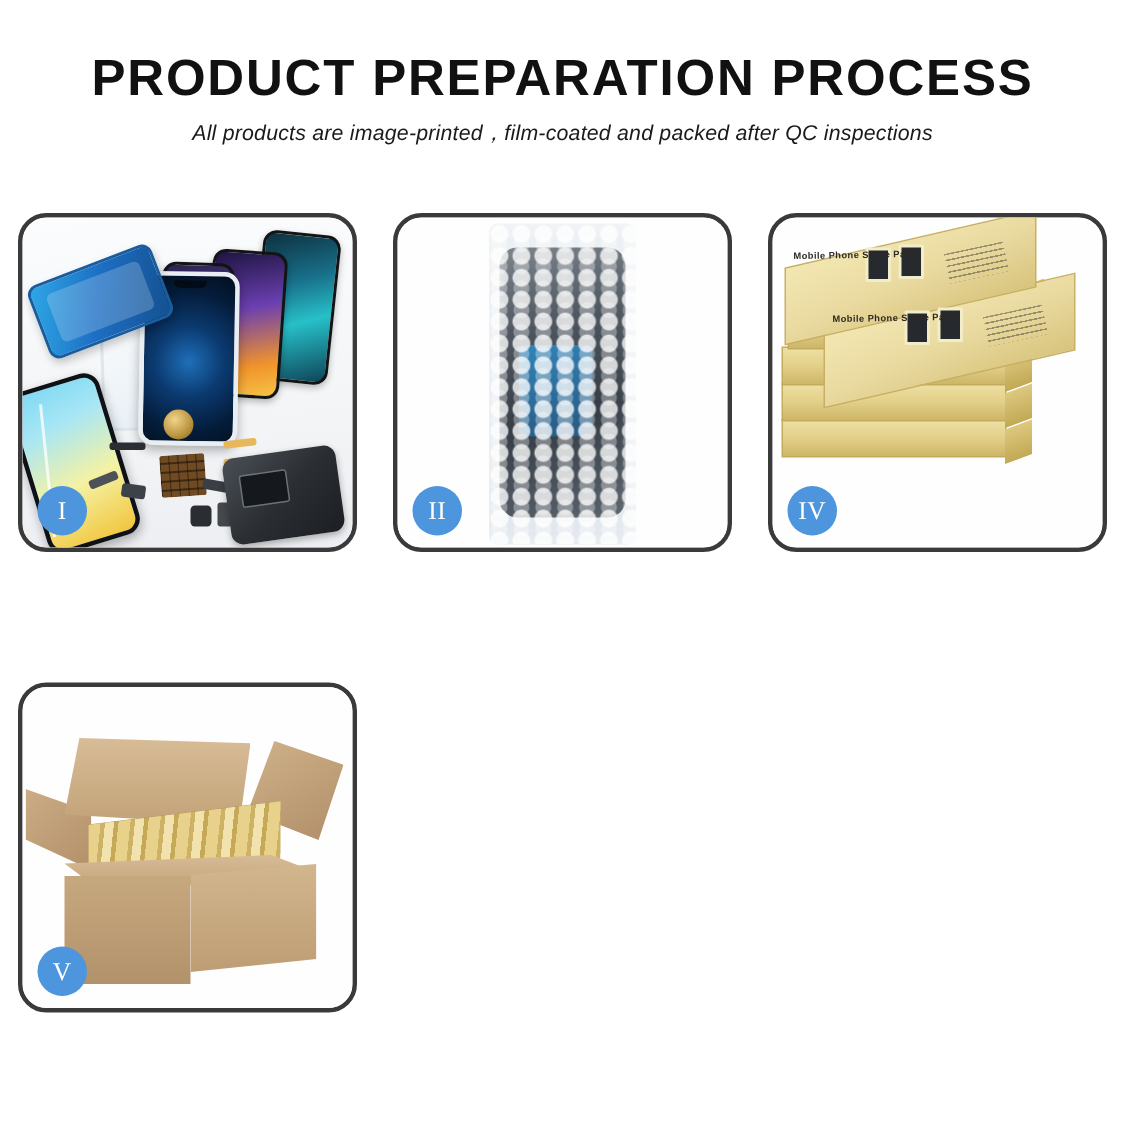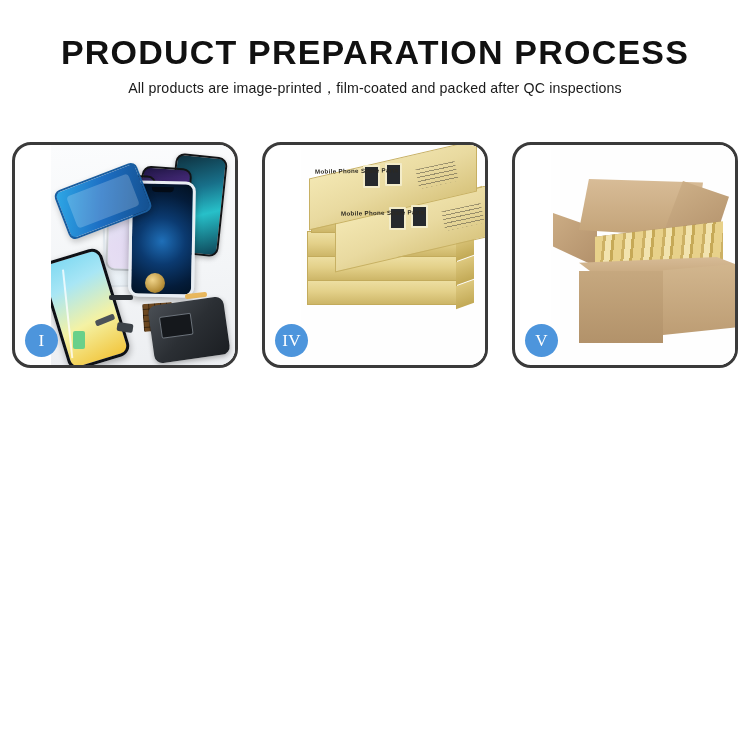--- a/index.html
+++ b/index.html
@@ -12,38 +12,38 @@
   .page { position: relative; width: 750px; height: 750px; background: #fff; }
 
   
   .header { position: absolute; top: 34px; left: 0; width: 750px; text-align: center; }
   .title {
     font-size: 34px; font-weight: 700; letter-spacing: 1.2px;
     color: #111; line-height: 1.06; white-space: nowrap;
   }
   .subtitle {
     margin-top: 9px; font-size: 14.2px; font-weight: 400;
-    color: #1a1a1a; letter-spacing: .15px; white-space: nowrap;
+    color: #1a1a1a; letter-spacing: .15px; white-space: nowrap; font-style: italic;
   }
 
   
   .grid {
     position: absolute; left: 12px; top: 142px;
     width: 726px; height: 533px;
     display: grid;
     grid-template-columns: 226px 226px 226px;
     grid-template-rows: 226px 220px;
     column-gap: 24px; row-gap: 87px;
   }
   .panel {
     position: relative; background: #fff;
     border: 3px solid #3a3a3a; border-radius: 19px;
     overflow: hidden;
   }
-  .scene { position: absolute; inset: 0; overflow: hidden; margin-left: 36px; }
+  .scene { position: absolute; inset: 0; overflow: hidden; }
 
   .badge {
     position: absolute; left: 10px; bottom: 8px;
     width: 33px; height: 33px; border-radius: 50%;
     background: #4d95dc; color: #fff;
     font-family: "Liberation Serif", serif;
     font-size: 17px; line-height: 33px; text-align: center;
     letter-spacing: .4px; z-index: 40;
   }
 
@@ -368,20 +368,29 @@
         <div class="prt s8"></div>
         <div class="prt s9"></div>
         <div class="prt s10"></div>
         <div class="prt s11"></div>
         <div class="prt s12"></div>
         <div class="ph-board"></div>
       </div>
       <div class="badge">I</div>
     </div>
 
+    <div class="panel">
+      <div class="scene p2">
+        <div class="wrap-outer"></div>
+        <div class="wrap-inner"></div>
+        <div class="bubbles"></div>
+        <div class="bubbles2"></div>
+      </div>
+      <div class="badge">II</div>
+    </div>
 
 
     <div class="panel">
       <div class="scene p4">
         <div class="stack">
           <div class="bx r1"></div>
           <div class="bx r2"></div>
           <div class="bx r3"></div>
           <div class="bx r4"></div>
           <div class="bx r5"></div>

